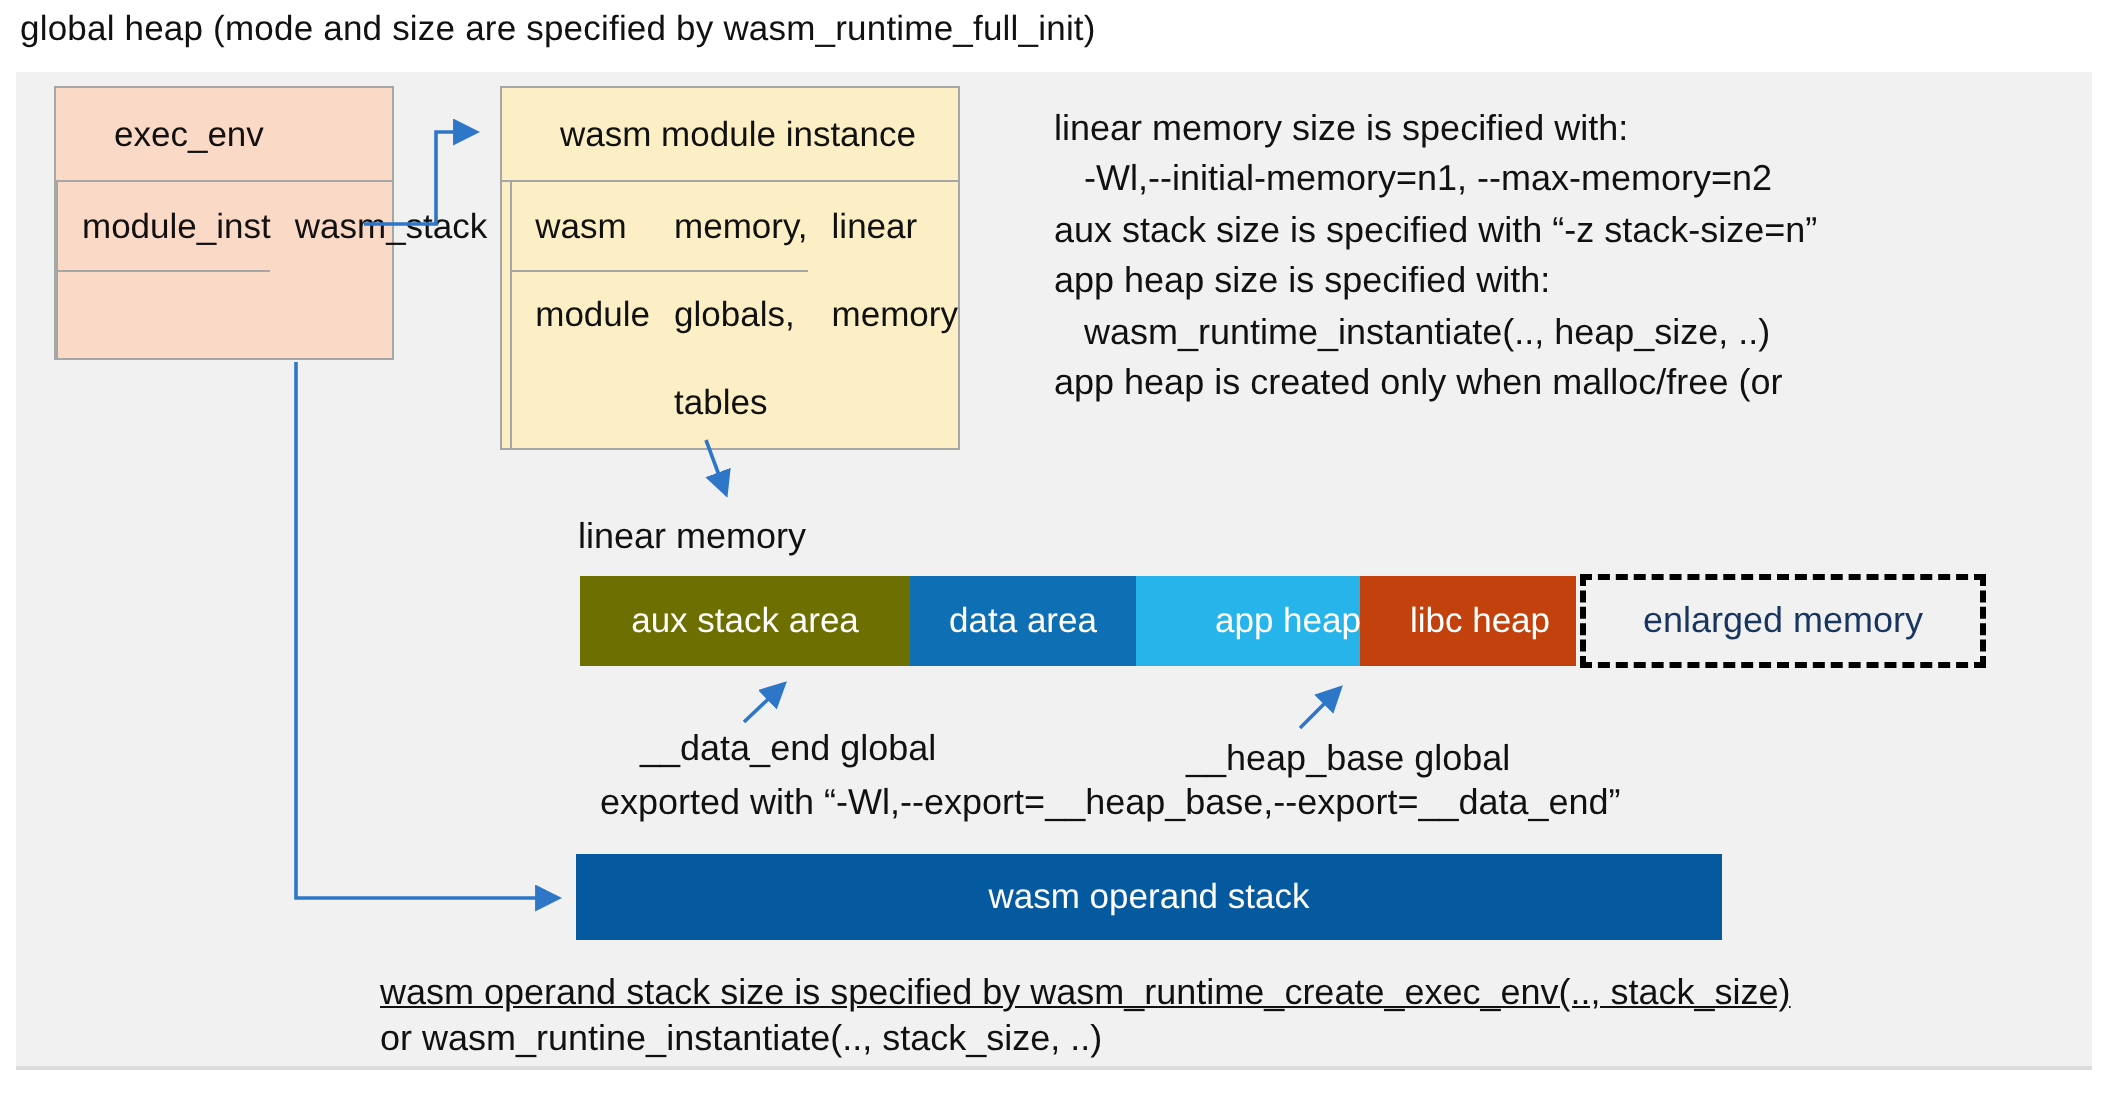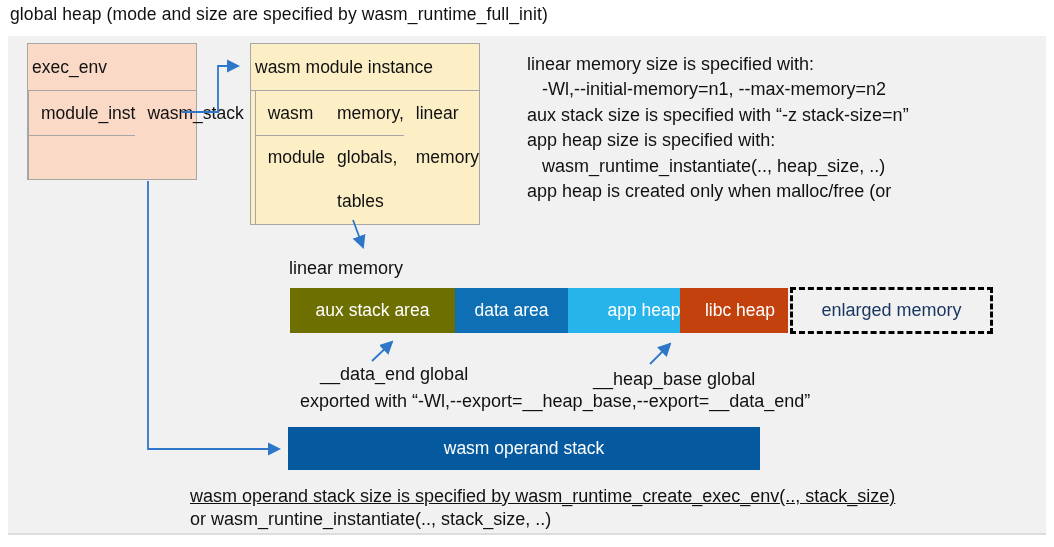--- a/index.html
+++ b/index.html
@@ -21,21 +21,21 @@
   .panel {
     left: 8px; top: 36px; width: 1038px; height: 499px;
     background: var(--panel_bg, #f1f1f2);
     border-bottom: 2px solid #dcdcdd;
   }
 
   
   .struct-box { border: 1px solid var(--box_border, #a6a6a6); }
   .struct-head {
     height: 47px; line-height: 46px;
-    padding-left: 4px; font-size: 17.5px;
+    padding-left: 29px; font-size: 17.5px;
     border-bottom: 1px solid var(--box_border, #a6a6a6);
   }
   .struct-body { display: flex; }
   .struct-spacer { border-right: 1px solid var(--box_border, #a6a6a6); }
   .struct-rows { flex: 1; display: flex; flex-direction: row; }
   .struct-row {
     height: 45px; line-height: 44px;
     padding-left: 12px; font-size: 17.5px;
     border-bottom: 1px solid var(--box_border, #a6a6a6);
   }
@@ -70,21 +70,21 @@
     border: 3px dashed var(--enlarged_border, #000);
     display: flex; align-items: center; justify-content: center;
     font-size: 18px; color: #17355f;
   }
 
   .ann-data-end { left: 320px; top: 364px; font-size: 18px; }
   .ann-heap-base { left: 593px; top: 369px; font-size: 18px; }
   .ann-exported { left: 300px; top: 391px; font-size: 18px; white-space: pre; }
 
   .operand-bar {
-    left: 288px; top: 427px; width: 472px; height: 43px;
+    left: 288px; top: 427px; width: 573px; height: 43px;
     background: var(--operand_stack_fill, #05599e);
     display: flex; align-items: center; justify-content: center;
     color: #fff; font-size: 17.5px;
   }
   .stack-note-1 { left: 190px; top: 486px; font-size: 18px; white-space: pre; text-decoration: underline; }
   .stack-note-2 { left: 190px; top: 509px; font-size: 18px; white-space: pre; }
 
   .overlay { left: 0; top: 0; width: 1054px; height: 547px; pointer-events: none; }
 </style>
 </head>

